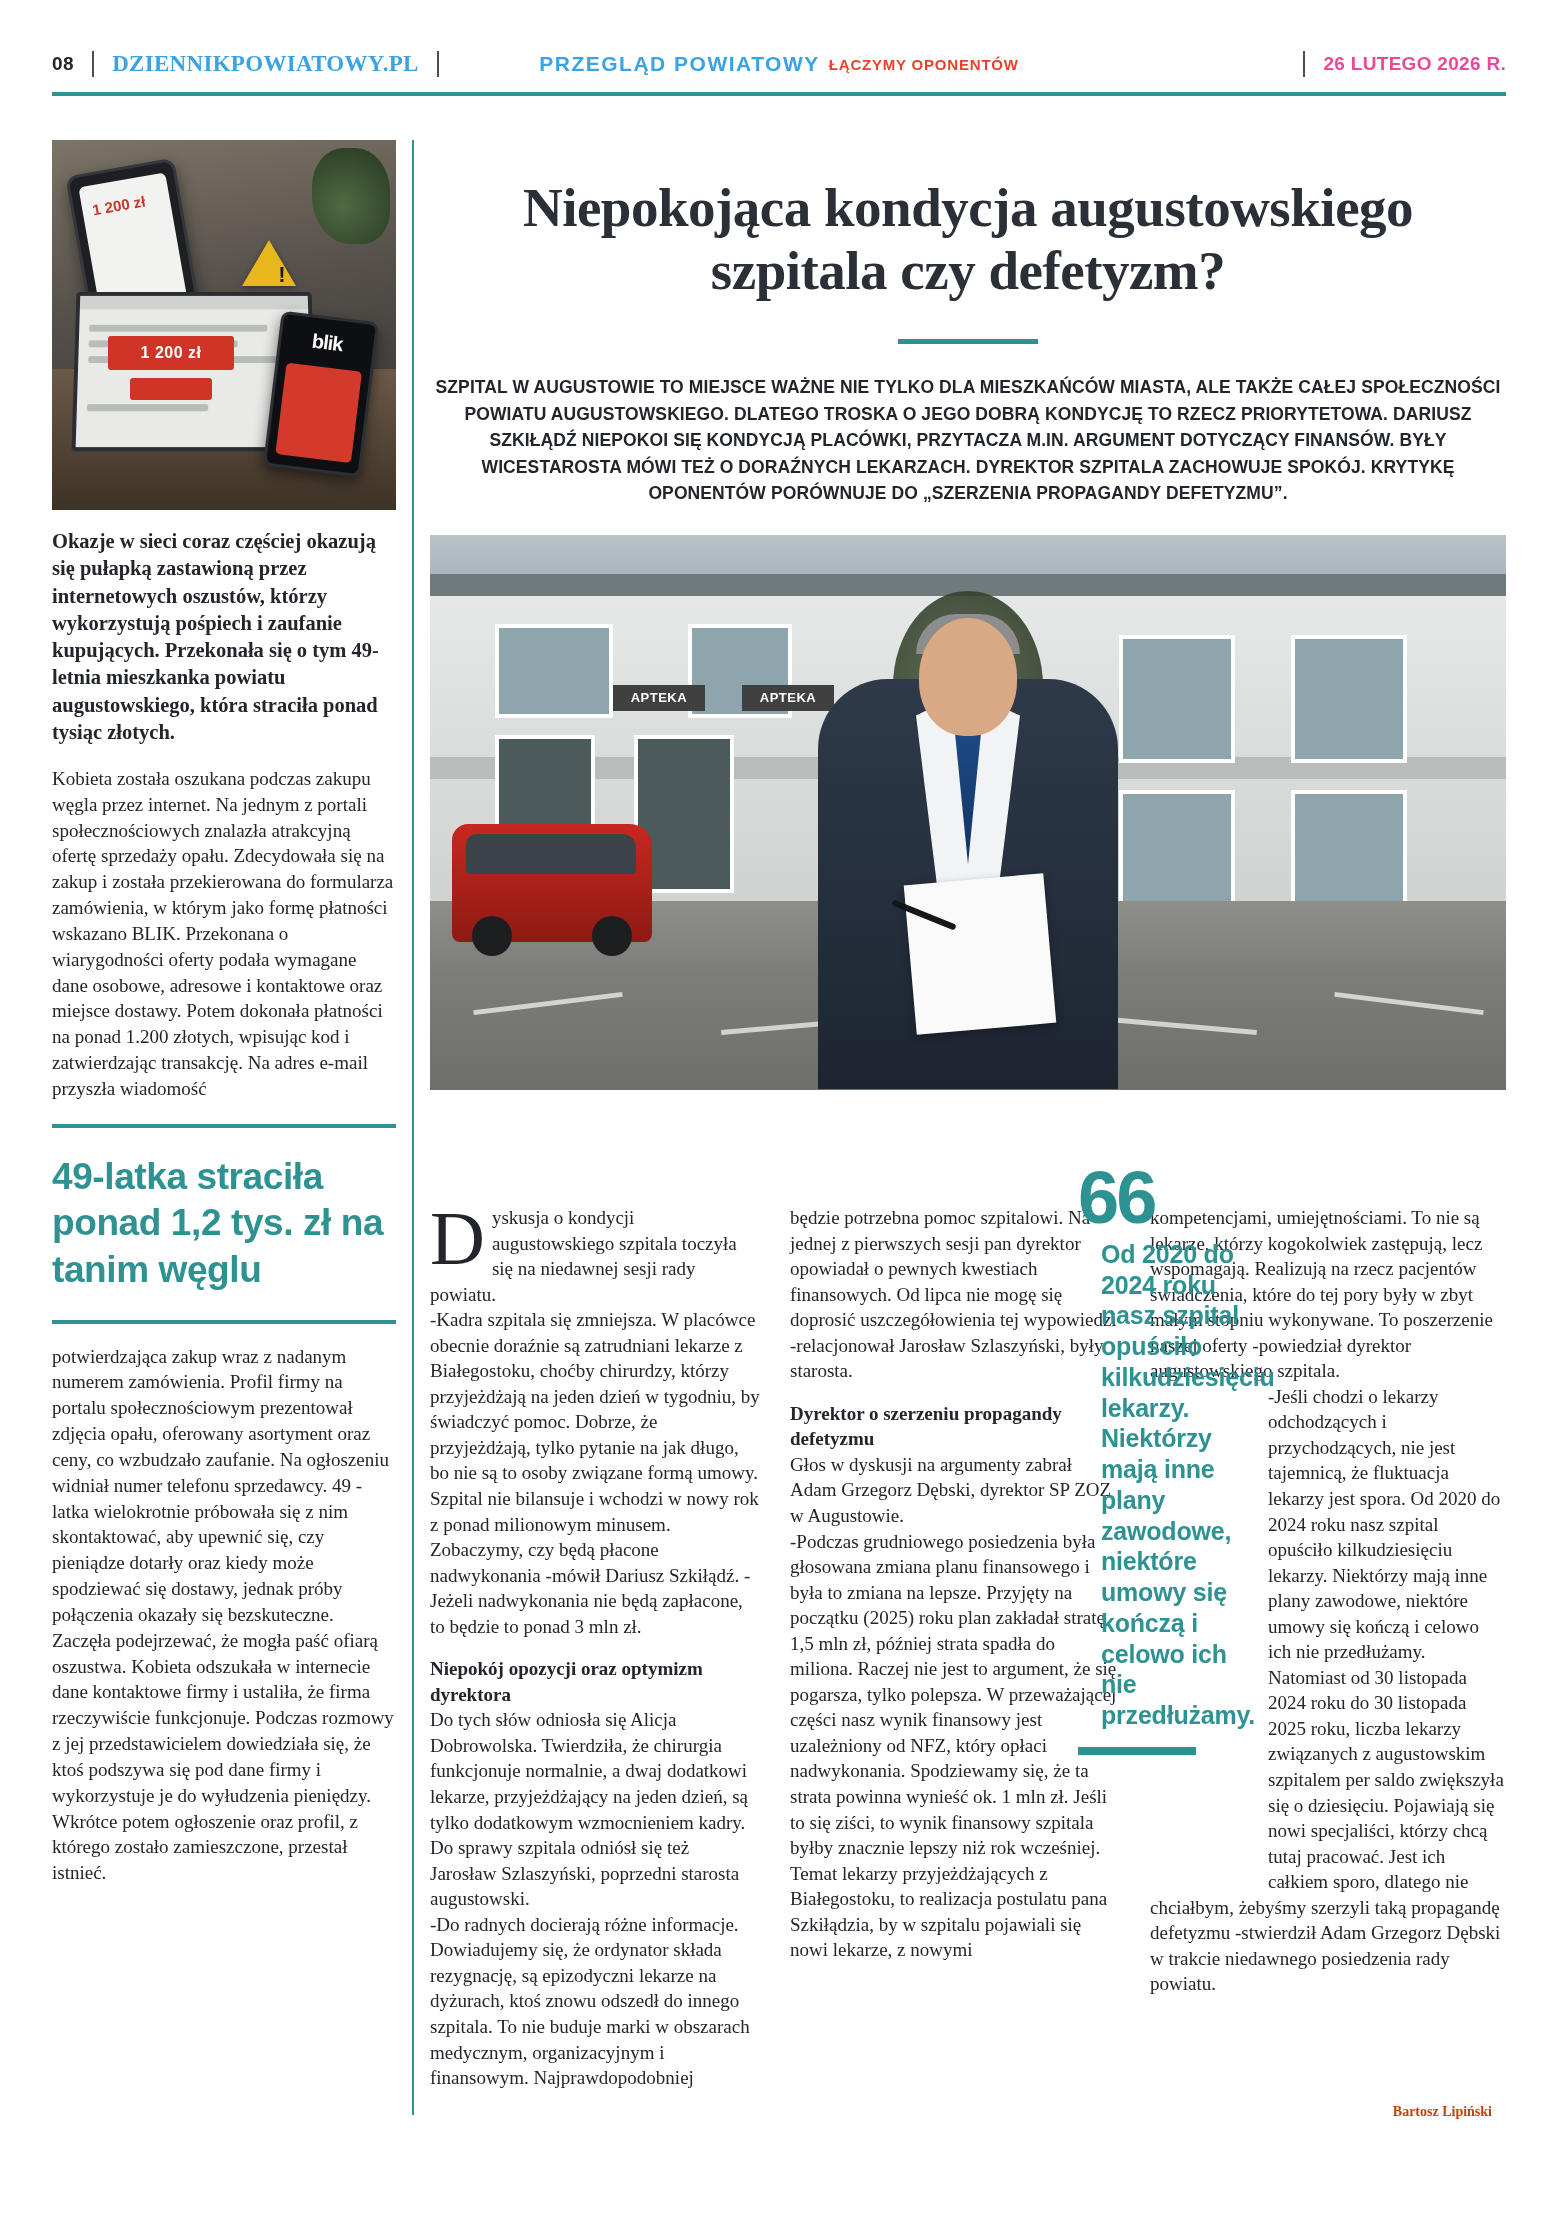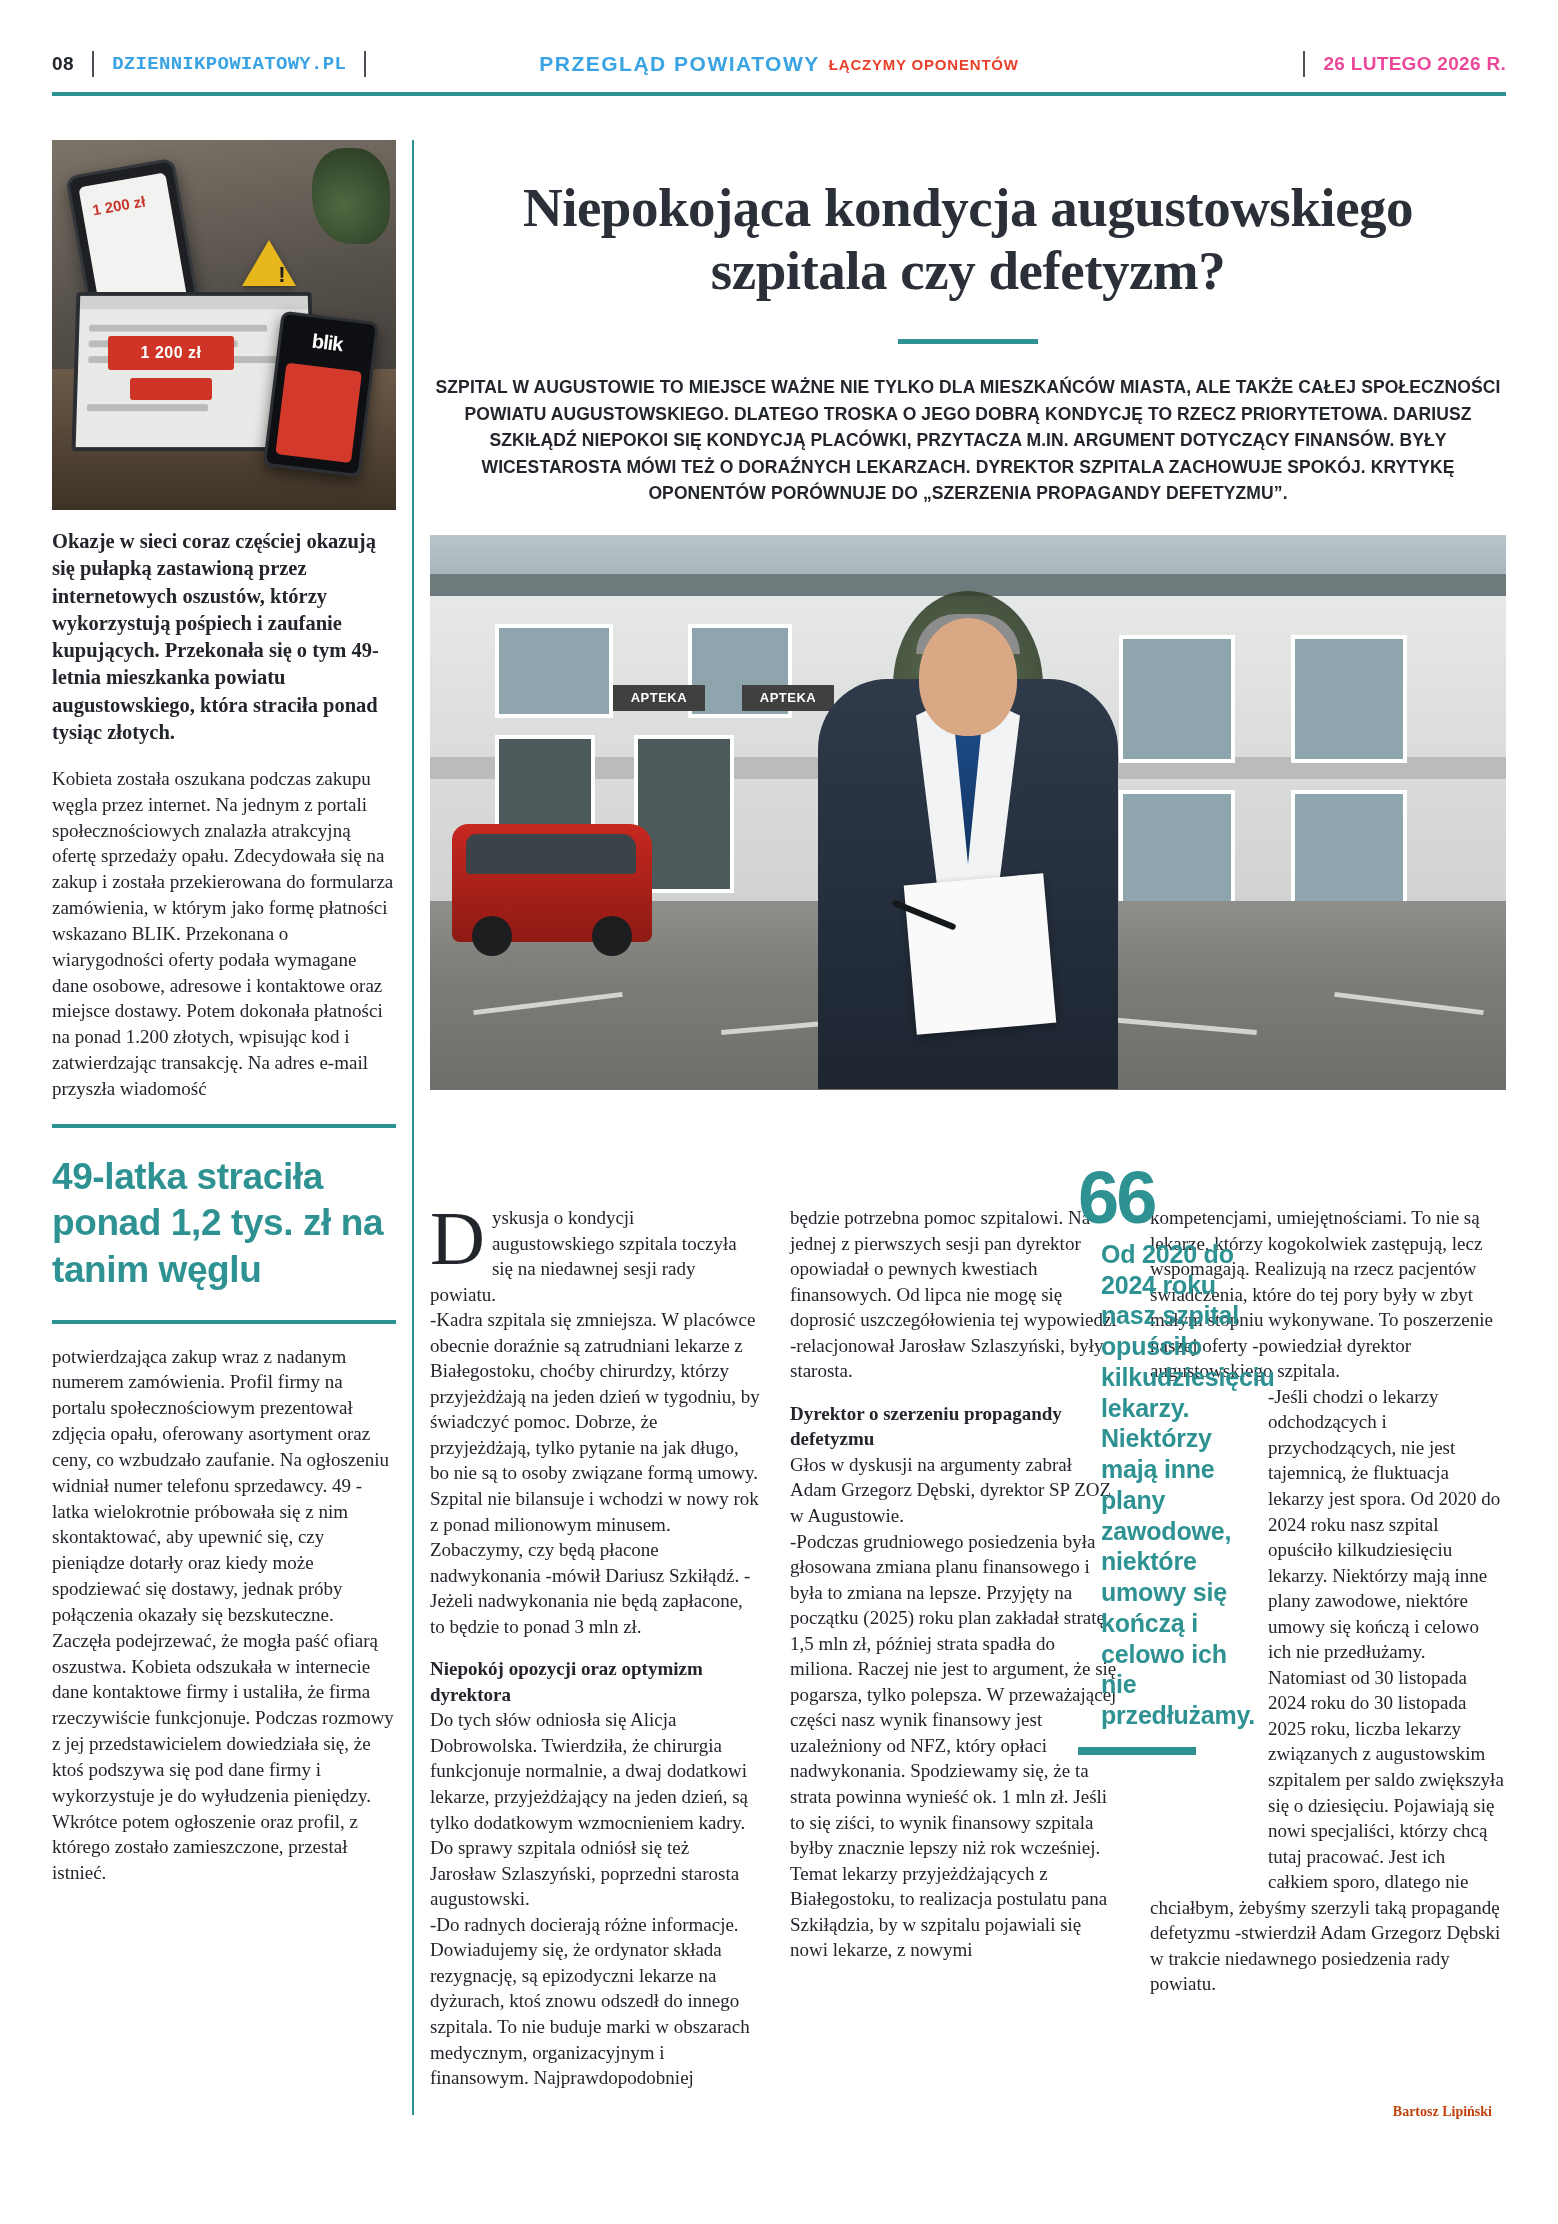--- a/index.html
+++ b/index.html
@@ -15,22 +15,22 @@
     position:absolute;left:0;top:44px;width:1558px;height:40px;
     display:flex;align-items:center;
   }
   .mh-left{display:flex;align-items:center;margin-left:52px;}
   .mh-page{
     font-family:"Liberation Sans",sans-serif;font-weight:bold;
     font-size:19px;letter-spacing:.5px;color:#22252b;
   }
   .mh-rule{width:2px;height:26px;background:#4a4f57;margin:0 18px;}
   .mh-site{
-    font-family:Liberation Mono, monospace;font-weight:bold;
-    font-size:19px;letter-spacing:.3px;color:#3aa3e3;
+    font-family:Liberation Serif, serif;font-weight:bold;
+    font-size:23px;letter-spacing:.3px;color:#3aa3e3;
   }
   .mh-center{
     position:absolute;left:0;right:0;top:0;height:40px;
     display:flex;align-items:center;justify-content:center;gap:9px;
   }
   .mh-brand{
     font-family:"Liberation Sans",sans-serif;font-weight:bold;
     font-size:21px;letter-spacing:1.5px;color:#3aa3e3;
   }
   .mh-tag{

